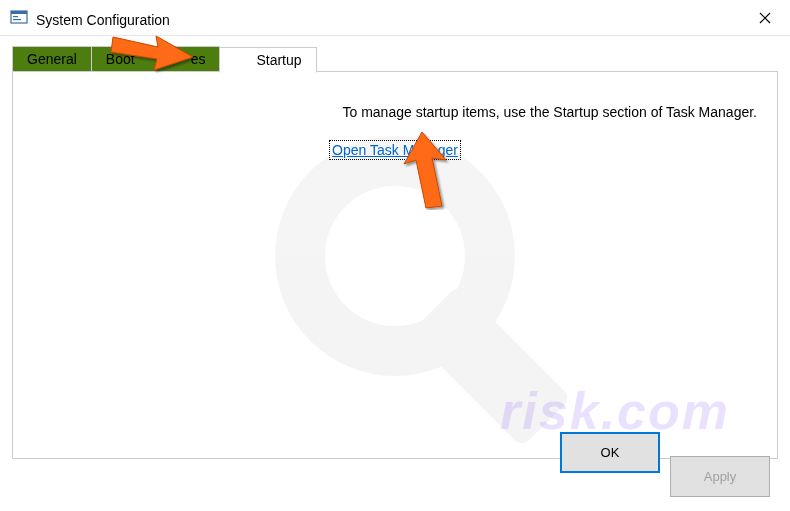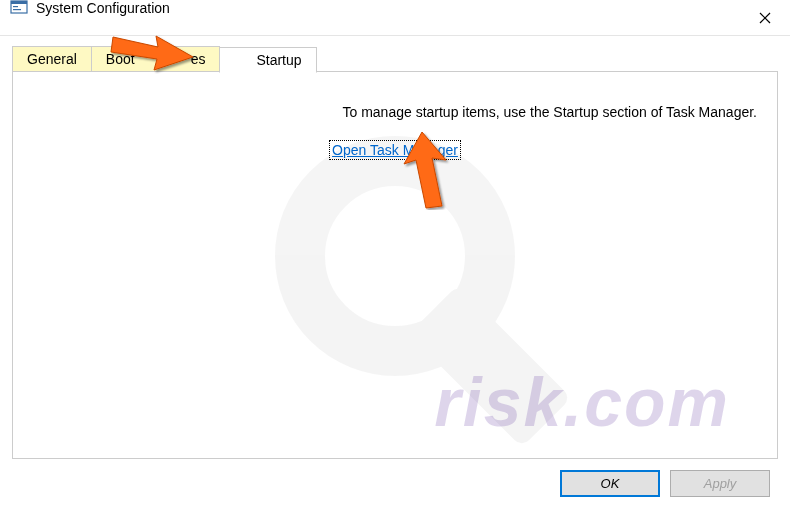--- a/index.html
+++ b/index.html
@@ -13,42 +13,42 @@
     }
     .watermark-circle {
       width: 240px; height: 240px; border: 50px solid #7a7a7a; border-radius: 50%;
       position: relative;
     }
     .watermark-handle {
       position: absolute; width: 70px; height: 160px; background: #7a7a7a;
       right: -60px; bottom: -120px; transform: rotate(-45deg); border-radius: 10px;
     }
     .watermark-text {
-      position: absolute; bottom: 70px; right: 60px; font-size: 68px; font-weight: 700;
-      color: #4c1d95; opacity: 0.18; letter-spacing: 2px; font-style: italic;
+      position: absolute; bottom: 70px; right: 60px; font-size: 52px; font-weight: 700;
+      color: #8b5cf6; opacity: 0.18; letter-spacing: 2px; font-style: italic;
     }
 
     
     .titlebar {
-      height: 36px; display: flex; align-items: flex-start; padding: 0 10px;
+      height: 36px; display: flex; align-items: flex-end; padding: 7px 10px;
       border-bottom: 1px solid #e5e5e5; position: relative; z-index: 2;
     }
     .titlebar-icon { width: 18px; height: 18px; margin-right: 8px; display:flex; }
     .titlebar-title { font-size: 14px; color: #000; }
     .titlebar-close {
       position: absolute; right: 0; top: 0; width: 50px; height: 36px;
       display: flex; align-items: center; justify-content: center; cursor: pointer;
     }
     .titlebar-close svg { width: 12px; height: 12px; }
 
     
     .tab-area { padding: 10px 12px 0 12px; position: relative; z-index: 2; }
     .tabstrip { display: flex; position: relative; }
     .tab {
-      padding: 4px 14px; font-size: 14px; background: #fef9c3; border: 1px solid #ccc;
+      padding: 4px 14px; font-size: 14px; background: #4d7c0f; border: 1px solid #ccc;
       border-bottom: none; margin-right: -1px; cursor: pointer; position: relative;
       color: #000;
     }
     .tab.active {
       background: #fff; border-bottom: 1px solid #fff; z-index: 3; top: 1px; padding-left: 36px;
     }
 
     
     .tab-content {
       border: 1px solid #ccc; border-top: 1px solid #ccc;
@@ -61,25 +61,25 @@
       text-decoration: underline; font-size: 14px; cursor: pointer;
       outline: 1px dotted #000; outline-offset: 1px; width: fit-content;
       margin-left: auto; margin-right: auto; padding: 0 1px;
     }
 
     
     .button-row {
       position: absolute; bottom: 14px; right: 20px; display: flex; gap: 10px; z-index: 2;
     }
     .btn {
-      width: 100px; height: 27px; font-size: 13px; background: #e1e1e1;
-      border: 1px solid #adadad; cursor: pointer; color: #000; font-style: italic;
+      width: 100px; height: 41px; font-size: 13px; background: #e1e1e1;
+      border: 1px solid #adadad; cursor: pointer; color: #000;
     }
     .btn.default { border: 2px solid #0078d7; background: #e1e1e1; }
-    .btn.disabled { color: #a0a0a0; cursor: default; }
+    .btn.disabled { color: #a0a0a0; cursor: default; margin-top: 24px; }
 
     
     .arrow-annotation { position: absolute; z-index: 5; pointer-events: none; }
     .arrow1 { left: 108px; top: 22px; }
     .arrow2 { left: 388px; top: 130px; }
   </style>
 </head>
 <body>
 
 <div class="watermark">

